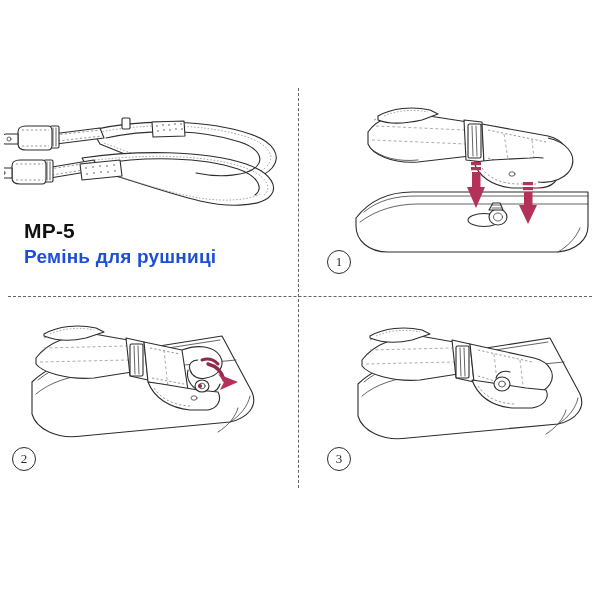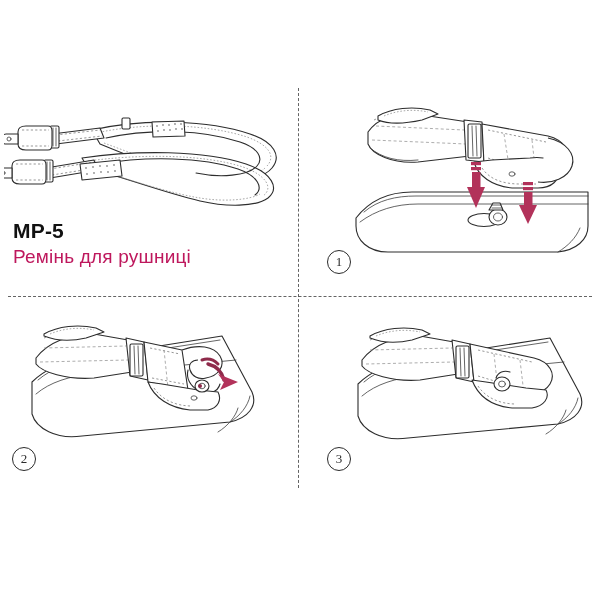--- a/index.html
+++ b/index.html
@@ -30,35 +30,35 @@
     position: absolute;
     left: 8px;
     top: 296px;
     width: 584px;
     height: 0;
     border-top: 1.6px dashed #4a4a4a;
     opacity: 0.85;
   }
   .title-block {
     position: absolute;
-    left: 13px;
+    left: 24px;
     top: 218px;
   }
   .title-main {
     font-size: 21px;
     font-weight: bold;
     color: #111111;
     letter-spacing: 0.2px;
     line-height: 26px;
     margin: 0;
   }
   .title-sub {
     font-size: 19px;
-    font-weight: normal;
-    color: #be185d;
+    font-weight: bold;
+    color: #1d4ed8;
     letter-spacing: 0.2px;
     line-height: 26px;
     margin: 0;
   }
   .step-badge {
     position: absolute;
     width: 22px;
     height: 22px;
     border: 1.3px solid #2b2b2b;
     border-radius: 50%;

